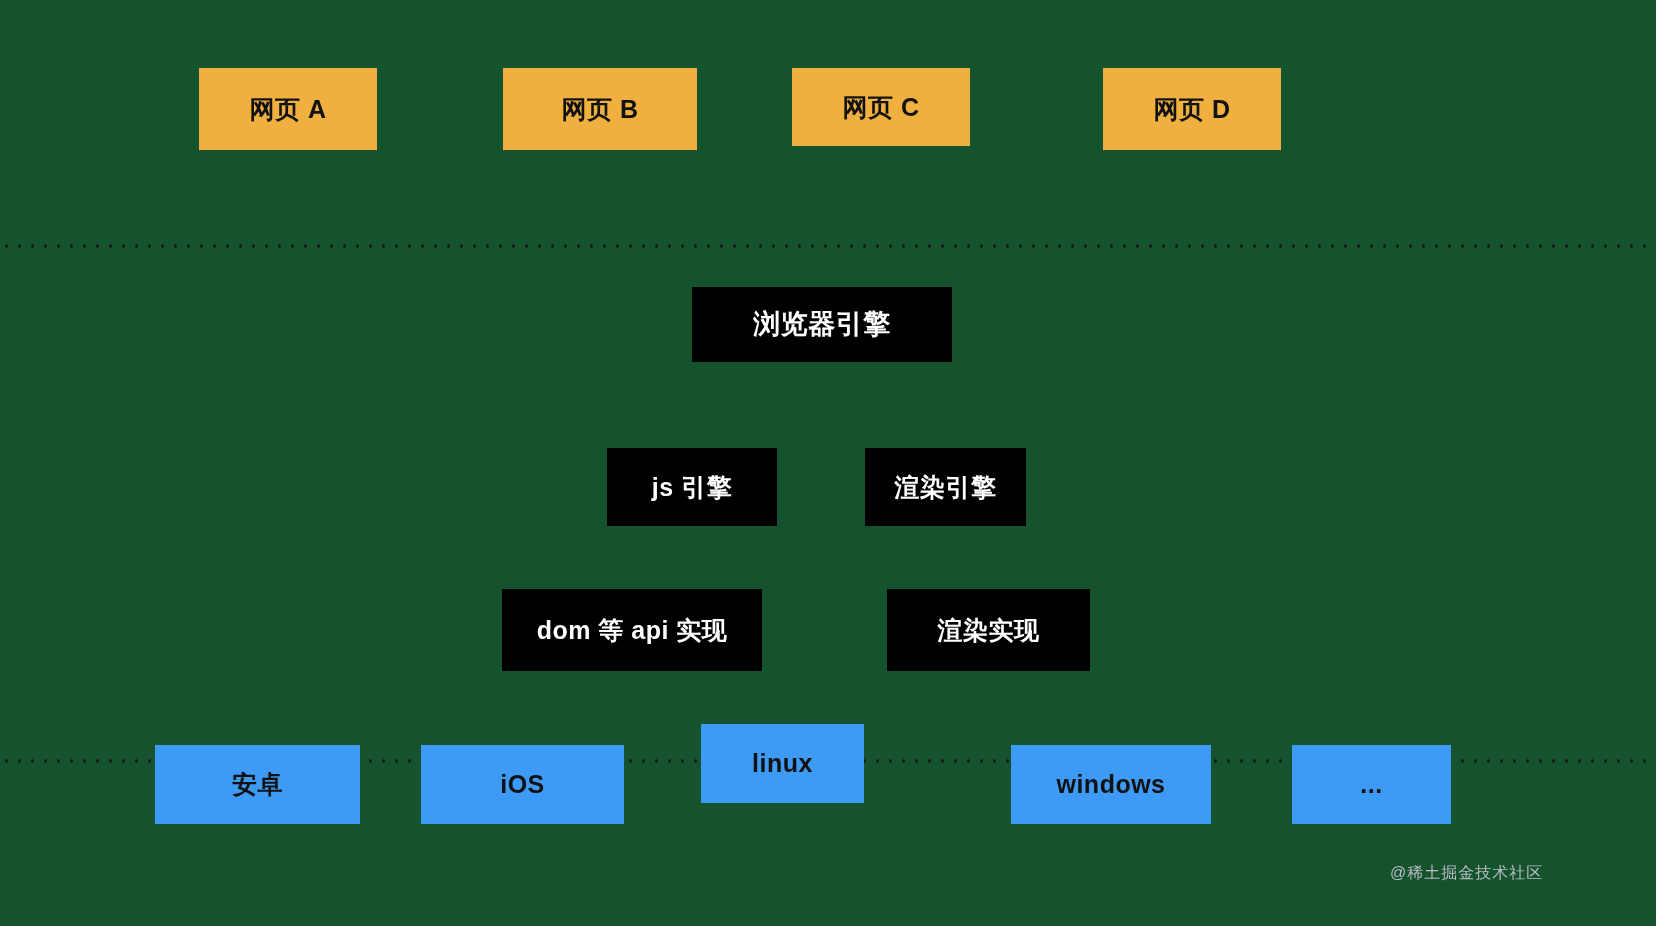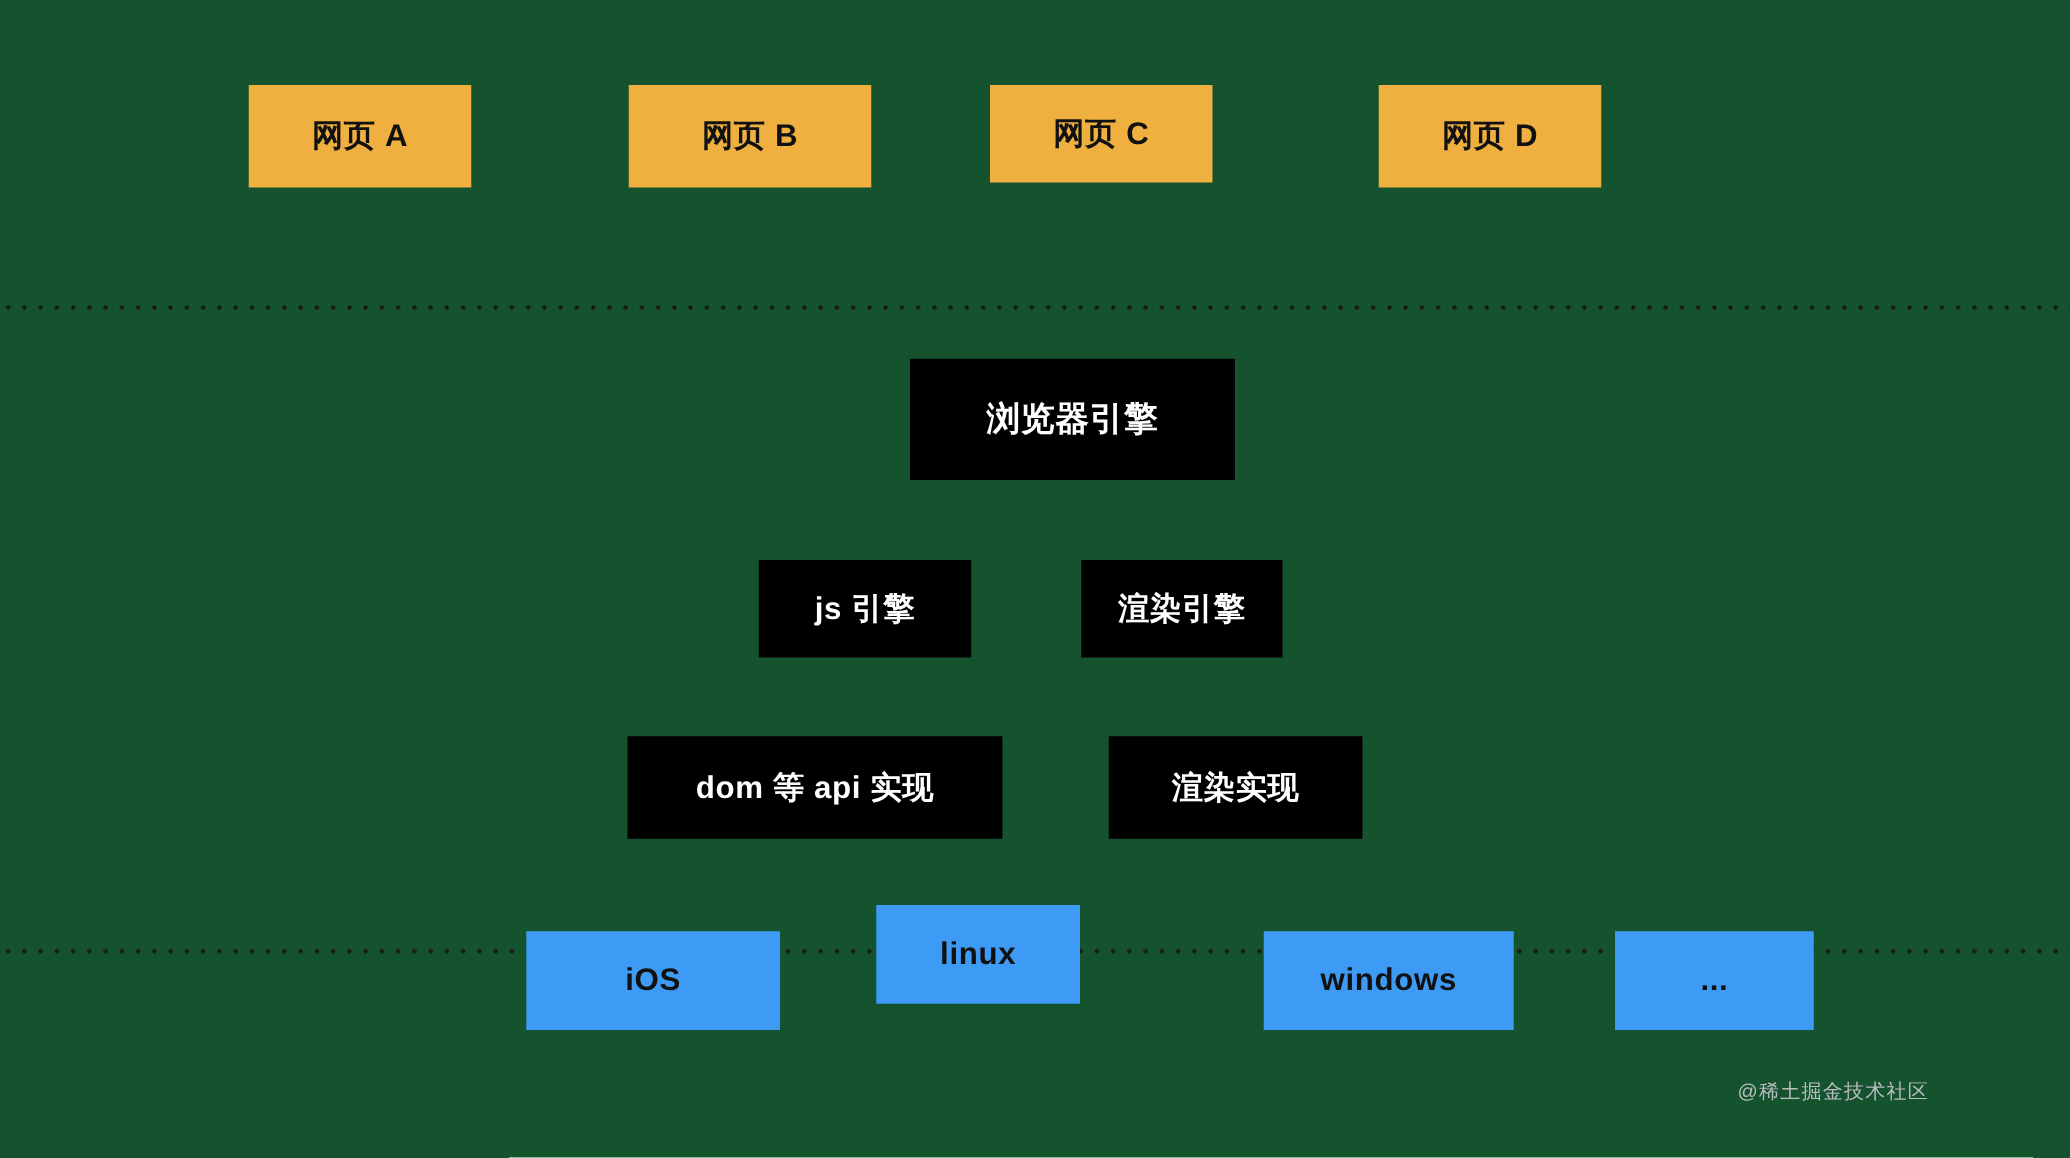--- a/index.html
+++ b/index.html
@@ -84,40 +84,43 @@
   </div>
   <div class="node node-webpage" id="wp2" style="left: 792px; top: 68px; width: 178px; height: 78px;">
     <span>网页 C</span>
   </div>
   <div class="node node-webpage" id="wp3" style="left: 1103px; top: 68px; width: 178px; height: 82px;">
     <span>网页 D</span>
   </div>
 
   <div class="divider" id="div0" style="top: 244px;"></div>
 
-  <div class="node node-engine lvl-1" id="er1_0" style="left: 728px; top: 287px; width: 260px; height: 97px;">
+  <div class="node node-engine lvl-1" id="er1_0" style="left: 692px; top: 287px; width: 260px; height: 75px;">
     <span>浏览器引擎</span>
   </div>
 
   <div class="node node-engine lvl-2" id="er2_0" style="left: 607px; top: 448px; width: 170px; height: 78px;">
     <span>js 引擎</span>
   </div>
   <div class="node node-engine lvl-2" id="er2_1" style="left: 865px; top: 448px; width: 161px; height: 78px;">
     <span>渲染引擎</span>
   </div>
 
-  <div class="node node-engine lvl-3" id="er3_0" style="left: 502px; top: 589px; width: 300px; height: 82px;">
+  <div class="node node-engine lvl-3" id="er3_0" style="left: 502px; top: 589px; width: 260px; height: 82px;">
     <span>dom 等 api 实现</span>
   </div>
   <div class="node node-engine lvl-3" id="er3_1" style="left: 887px; top: 589px; width: 203px; height: 82px;">
     <span>渲染实现</span>
   </div>
 
   <div class="divider" id="div1" style="top: 759px;"></div>
 
+  <div class="node node-os" id="os0" style="left: 155px; top: 745px; width: 205px; height: 79px;">
+    <span>安卓</span>
+  </div>
   <div class="node node-os" id="os1" style="left: 421px; top: 745px; width: 203px; height: 79px;">
     <span>iOS</span>
   </div>
   <div class="node node-os" id="os2" style="left: 701px; top: 724px; width: 163px; height: 79px;">
     <span>linux</span>
   </div>
   <div class="node node-os" id="os3" style="left: 1011px; top: 745px; width: 200px; height: 79px;">
     <span>windows</span>
   </div>
   <div class="node node-os" id="os4" style="left: 1292px; top: 745px; width: 159px; height: 79px;">

